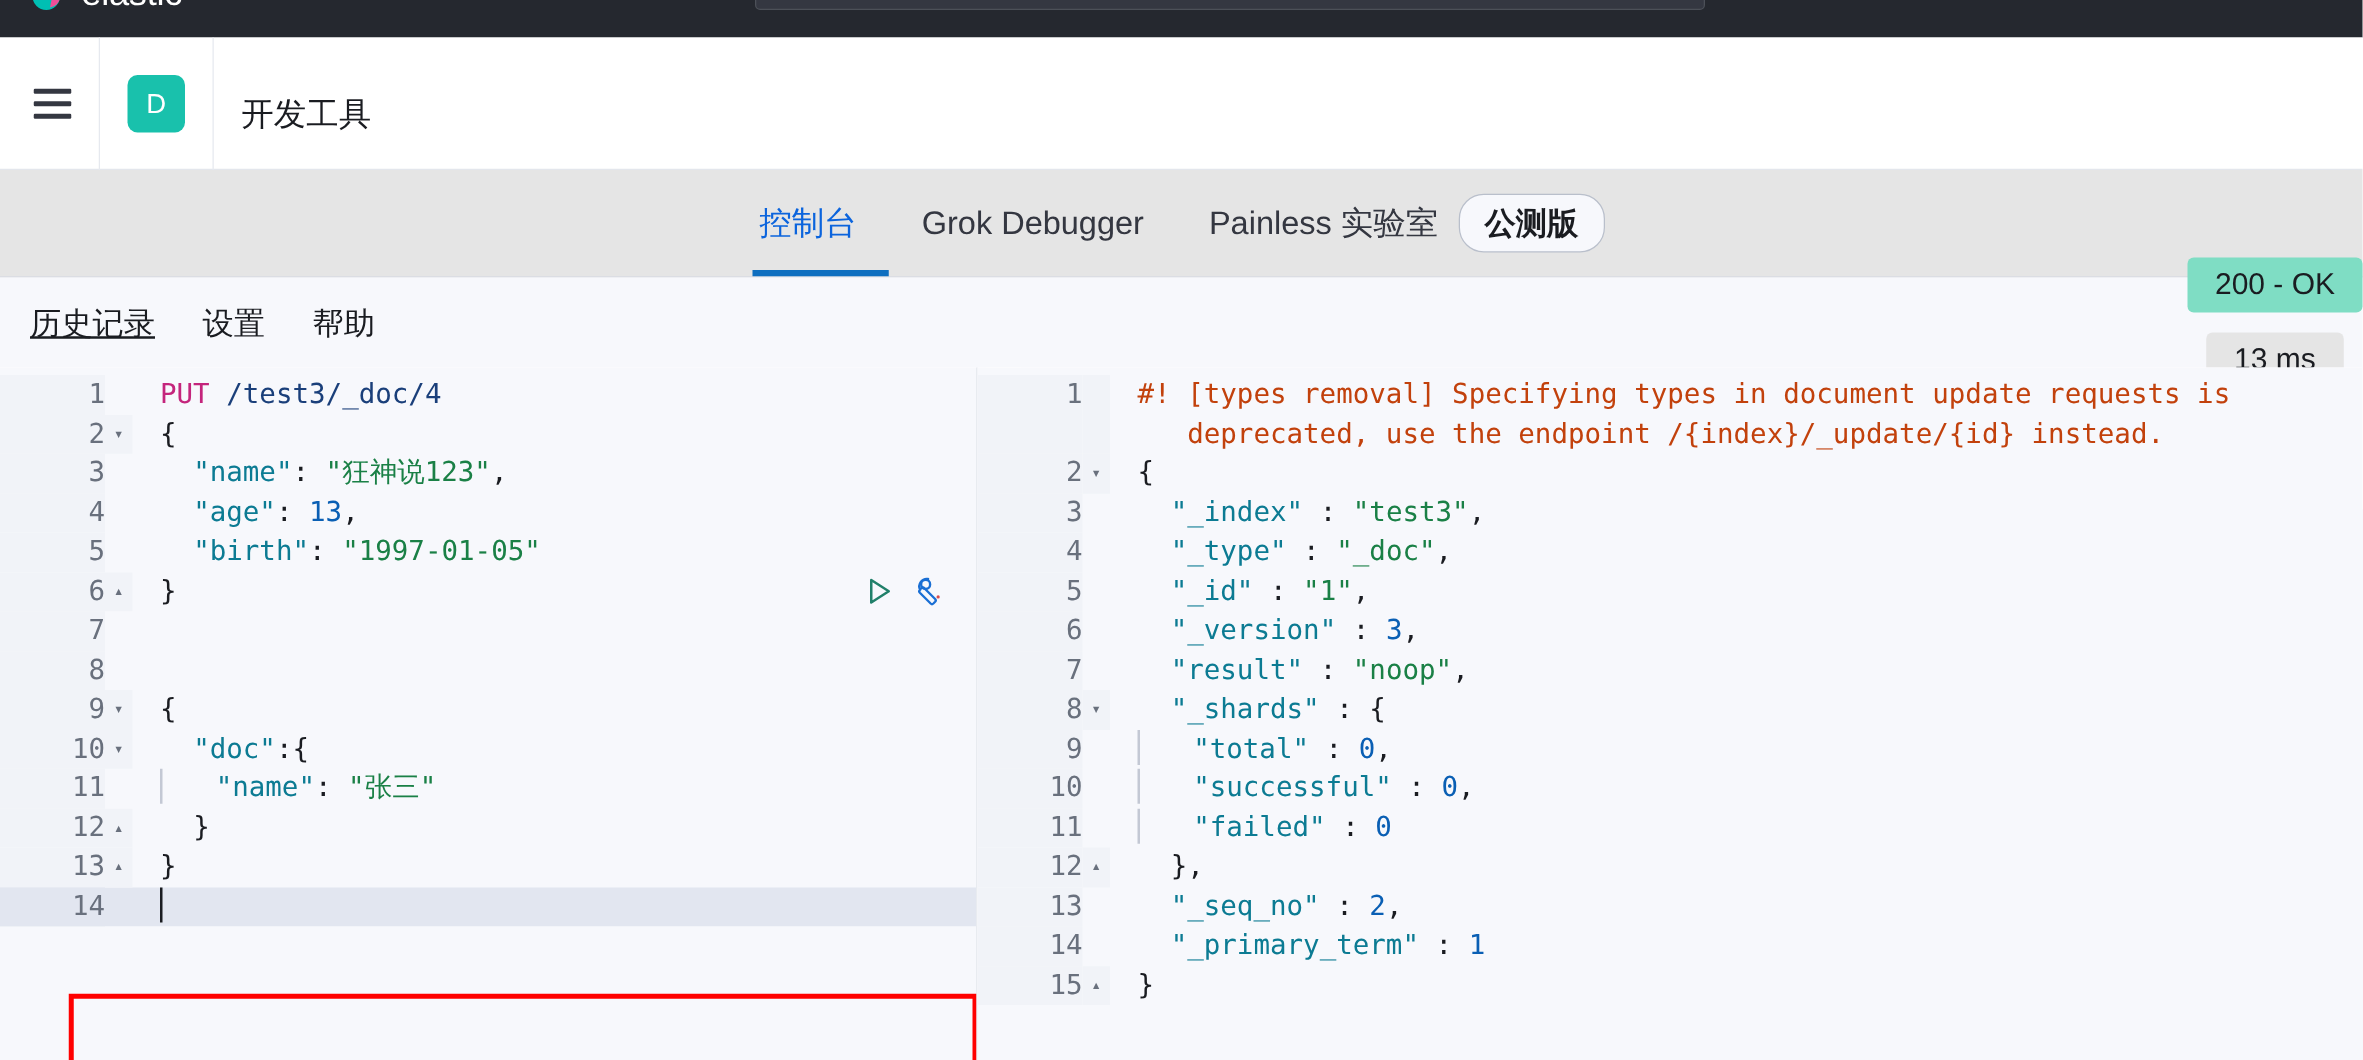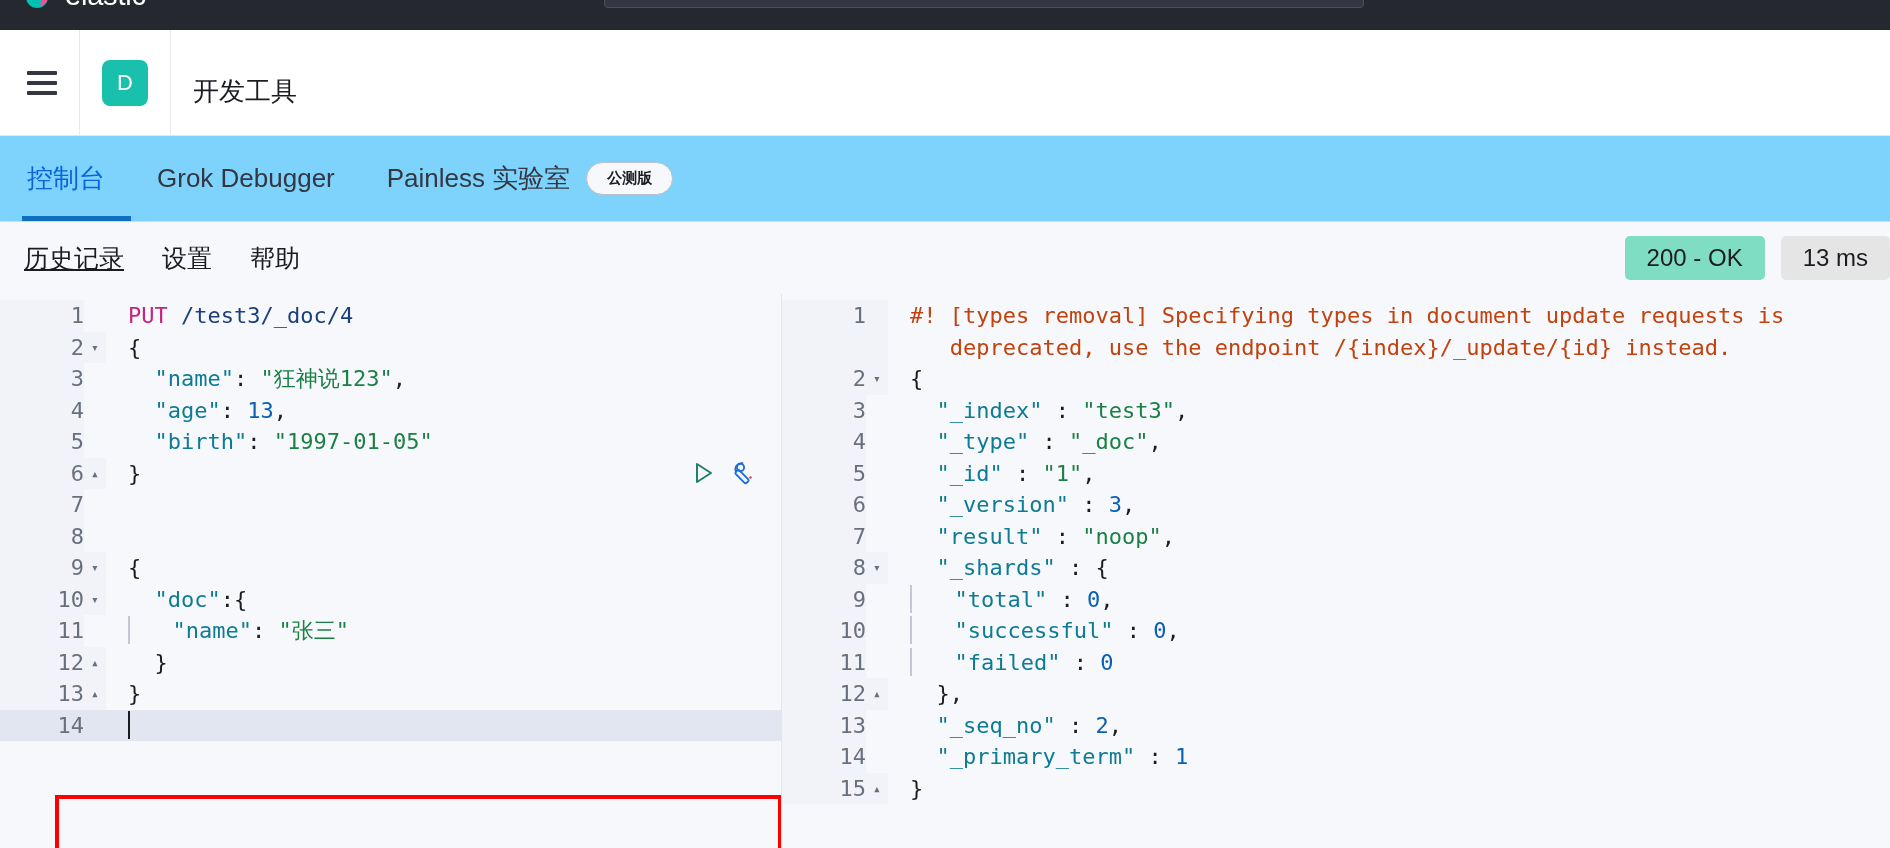--- a/index.html
+++ b/index.html
@@ -67,59 +67,60 @@
     display: flex; align-items: center; justify-content: center;
   }
   .breadcrumb-title {
     font-size: 26px; color: #1a1c21; margin-left: 0px; margin-top: 17px;
   }
 
   
   .tabs-row {
     position: absolute; top: 136px; left: 0;
     width: 1890px; height: 86px;
-    background: #7dd3fc;
+    background: #e5e5e5;
     border-bottom: 1px solid #d7dae2;
     display: flex; align-items: flex-end;
     padding-left: 22px;
+    justify-content: center;
   }
   .tab {
     height: 86px;
     display: flex; align-items: center; gap: 16px;
     padding: 0 26px;
     font-size: 26px; color: #343741;
     cursor: pointer;
     position: relative;
   }
   .tab:first-child { padding-left: 5px; }
   .tab.active { color: #0b64dd; }
   .tab.active::after {
     content: ""; position: absolute; left: 0; right: 0; bottom: 0;
     height: 5px; background: #0f6fc0;
   }
   .beta-pill {
     border: 1px solid #b9bfcb; border-radius: 20px;
-    padding: 6px 20px; font-size: 15px; color: #1a1c21;
+    padding: 6px 20px; font-size: 25px; color: #1a1c21;
     background: #f7f8fc; font-weight: bold;
   }
 
   
   .console-toolbar {
     position: absolute; top: 222px; left: 0;
     width: 1890px; height: 72px;
     background: #f7f8fc;
     display: flex; align-items: center;
     padding-left: 24px; gap: 38px;
   }
   .tool-link { font-size: 25px; color: #1a1c21; cursor: pointer; }
   .tool-link.underlined { text-decoration: underline; }
   .toolbar-right {
     position: absolute; right: 0px; top: 50%;
     transform: translateY(-50%);
-    display: flex; align-items: center; gap: 16px;
+    display: flex; align-items: center; gap: 16px; flex-direction: column;
   }
   .badge-ok {
     background: #7fddc4; color: #1a1c21;
     font-size: 24px; padding: 8px 22px; border-radius: 5px;
   }
   .badge-time {
     background: #e5e5e5; color: #1a1c21;
     font-size: 24px; padding: 8px 22px; border-radius: 5px;
   }
 

